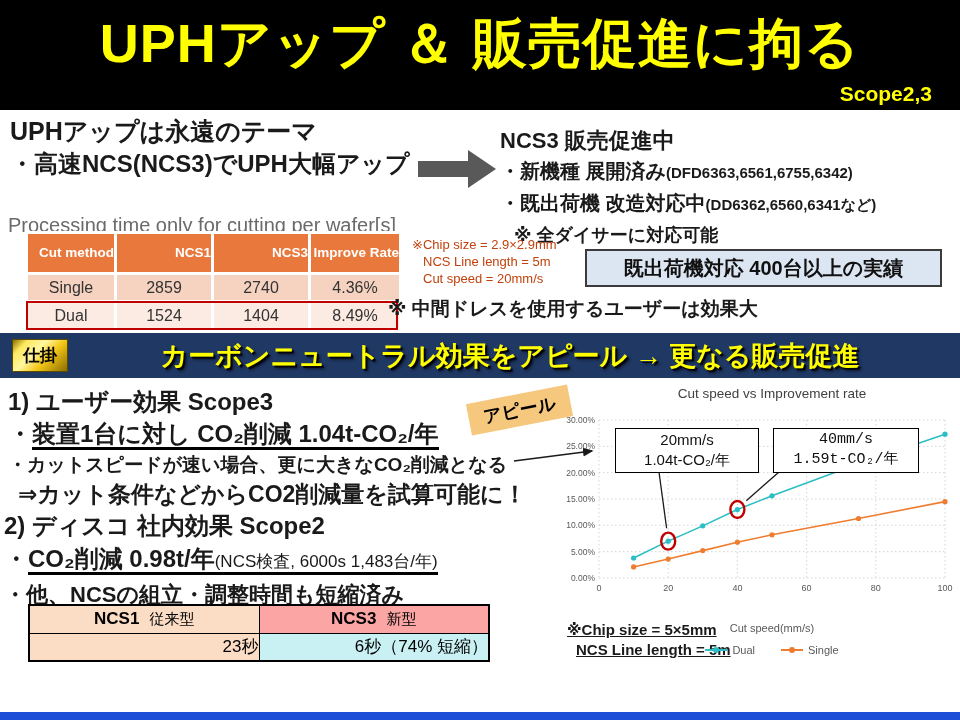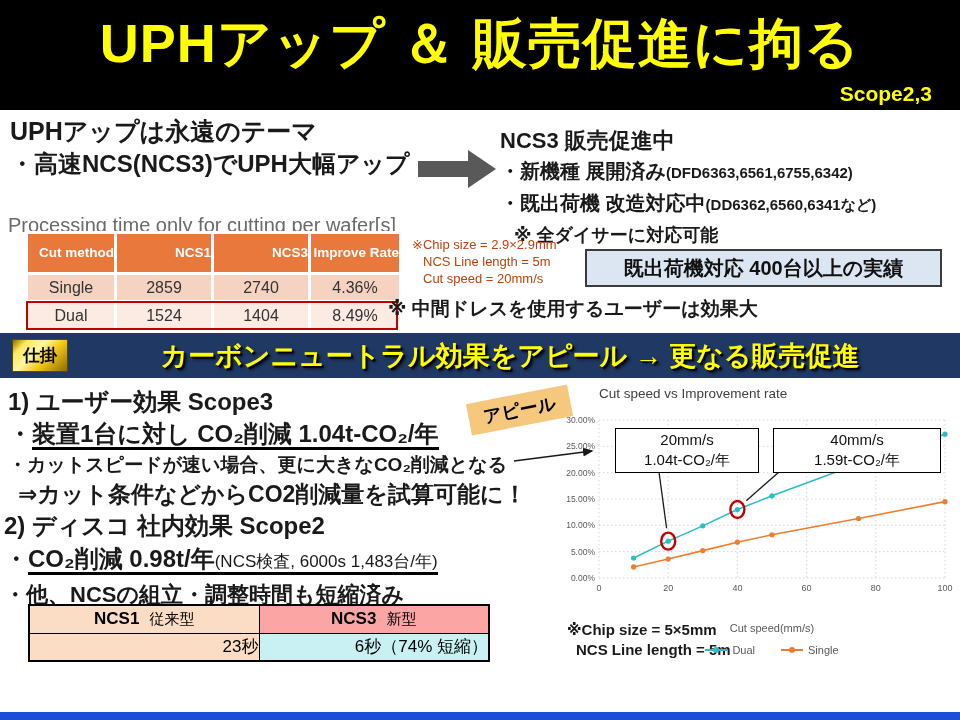--- a/index.html
+++ b/index.html
@@ -82,29 +82,29 @@
   .ctbl { position:absolute; left:28px; top:604px; border-collapse:collapse; }
   .ctbl td { border:1.5px solid #000; height:28px; text-align:center; vertical-align:middle; }
   .ctbl { border:2px solid #000; }
   .ctbl .cw { width:230px; }
   .ctbl .model { font-size:17px; font-weight:800; }
   .ctbl .type { font-size:15px; font-weight:400; margin-left:10px; }
   .ctbl .val { font-size:17px; font-weight:400;text-align:right; }
 
   
   .chart { position:absolute; left:563px; top:386px; width:397px; height:282px; }
-  .chart-title { position:absolute; left:36px; top:0; width:346px; 
+  .chart-title { position:absolute; left:36px; top:0; width:346px; text-align:center;
     font-size:13.5px; color:#404040; }
   #plot { position:absolute; left:0; top:20px; }
   .callout { position:absolute; background:#fff; border:1.5px solid #000; text-align:center;
     font-size:15px; color:#111; line-height:20px; padding-top:1px; z-index:5; }
   .co1 { left:52px; top:42px; width:144px; height:45px; }
-  .co2 { left:210px; top:42px; width:168px; height:45px; }
+  .co2 { left:210px; top:42px; width:146px; height:45px;font-family:Liberation Mono, monospace; }
   .chart-notes { position:absolute; left:4px; top:234px; font-size:15px; font-weight:700;
-    color:#1a1a1a; line-height:20px; white-space:nowrap; }
+    color:#1a1a1a; line-height:20px; white-space:nowrap;text-decoration:underline; }
   .chart-notes .ind { margin-left:9px; }
   .xlab { position:absolute; left:36px; top:236px; width:346px; text-align:center;
     font-size:11px; color:#595959; }
   .legend { position:absolute; left:36px; top:258px; width:346px; display:flex;
     justify-content:center; gap:26px; font-size:11px; color:#595959; }
   .leg-item { display:flex; align-items:center; gap:5px; }
   .leg-mark { position:relative; width:22px; height:8px; }
   .leg-mark .ln { position:absolute; left:0; top:3px; width:22px; height:2px; }
   .leg-mark .dt { position:absolute; left:8px; top:1px; width:6px; height:6px; border-radius:50%; }
 

